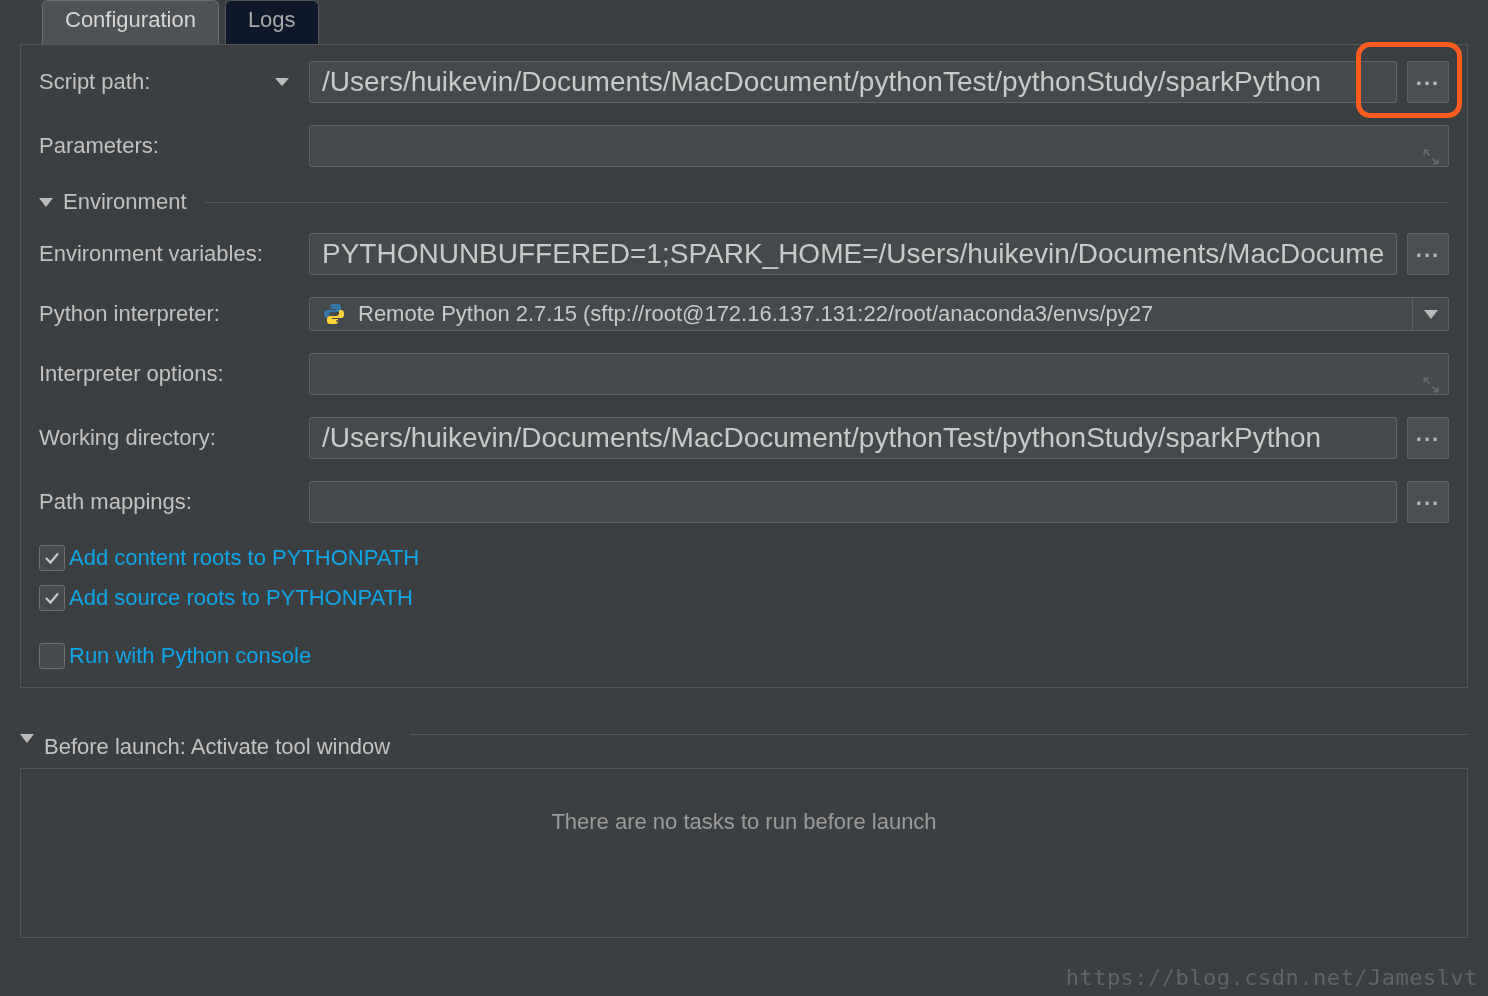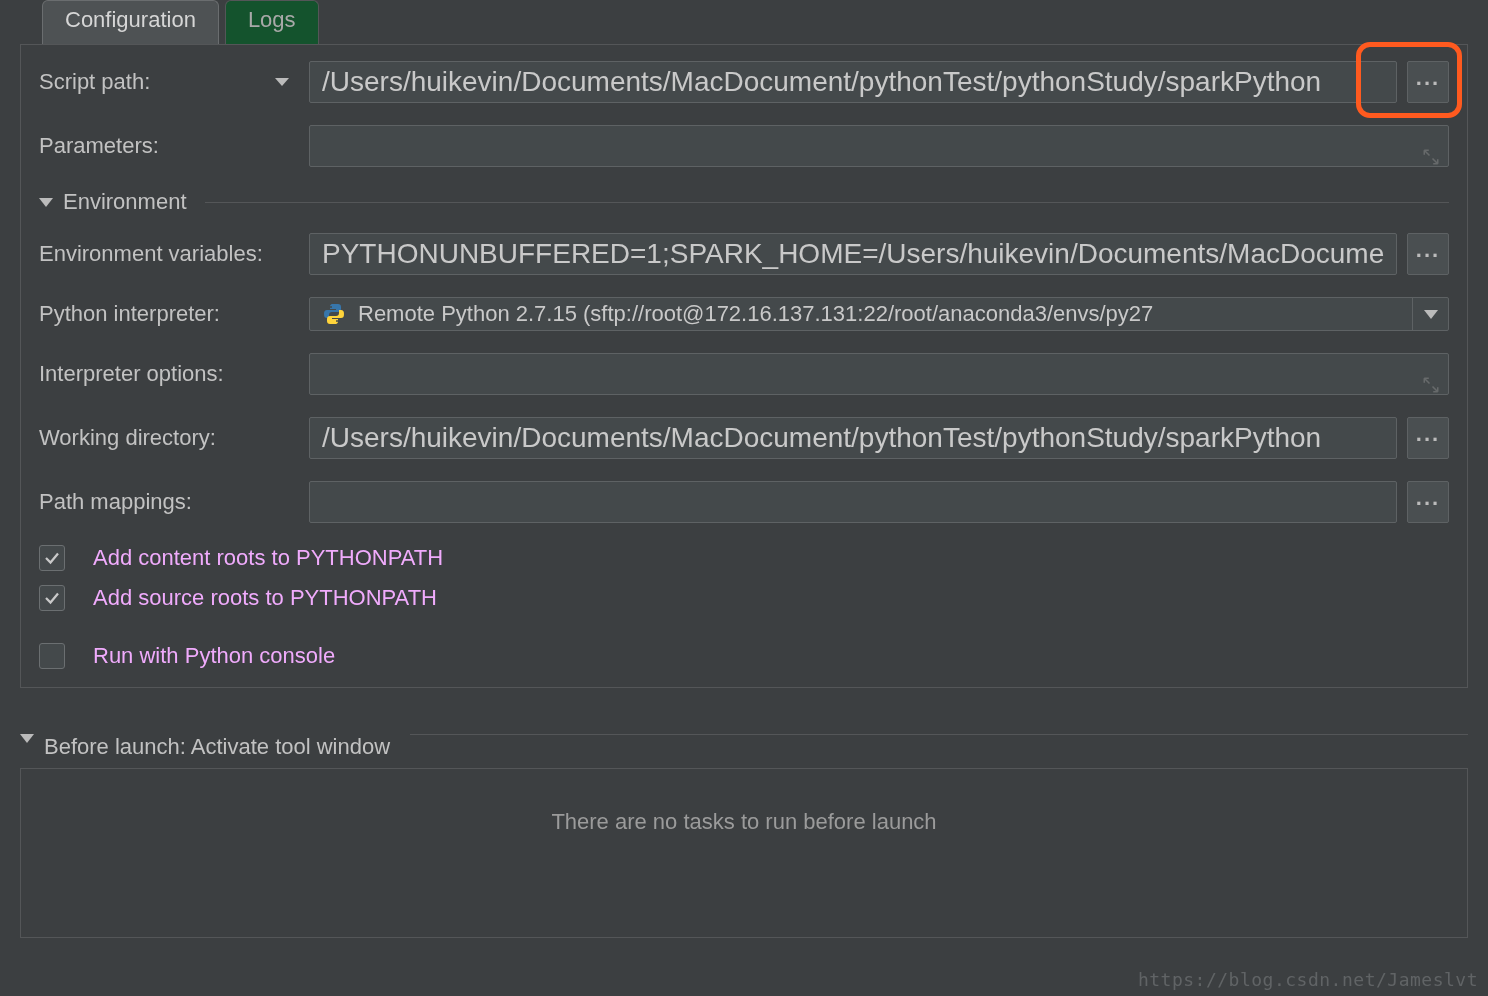--- a/index.html
+++ b/index.html
@@ -23,21 +23,21 @@
   .tab {
     padding: 6px 22px 8px 22px;
     border: 1px solid #545658;
     border-bottom: none;
     border-top-left-radius: 6px;
     border-top-right-radius: 6px;
     margin-right: 6px;
     cursor: pointer;
     user-select: none;
     color: #a9a9a9;
-    background: #14532d;
+    background: #0f172a;
   }
   .tab.active {
     background: #4e5254;
     color: #d6d6d6;
     border-color: #6a6d6f;
   }
 
   
   .panel {
     margin: 0 20px;
@@ -161,22 +161,22 @@
   }
   .caret-dn {
     width: 0; height: 0;
     border-left: 7px solid transparent;
     border-right: 7px solid transparent;
     border-top: 9px solid #bbbbbb;
   }
 
   
   .cb-row {
-    display: flex; align-items: center; gap: 28px;
-    margin-bottom: 14px; color: #f0abfc;
+    display: flex; align-items: center; gap: 4px;
+    margin-bottom: 14px; color: #0ea5e9;
     cursor: pointer; user-select: none;
   }
   .cb {
     width: 26px; height: 26px;
     border: 1px solid #6b6f71;
     border-radius: 3px;
     background: #44494b;
     display: flex; align-items: center; justify-content: center;
   }
   .cb.checked svg { display: block; }
@@ -197,21 +197,21 @@
     height: 170px;
     display: flex; align-items: flex-start; justify-content: center;
     padding-top: 40px;
     color: #9b9b9b;
   }
 
   .watermark {
     position: absolute;
     right: 10px; bottom: 6px;
     font-family: monospace;
-    font-size: 18px;
+    font-size: 22px;
     color: #6d7072;
     opacity: .75;
     letter-spacing: .5px;
   }
 </style>
 </head>
 <body>
 
 <div class="root">
 

